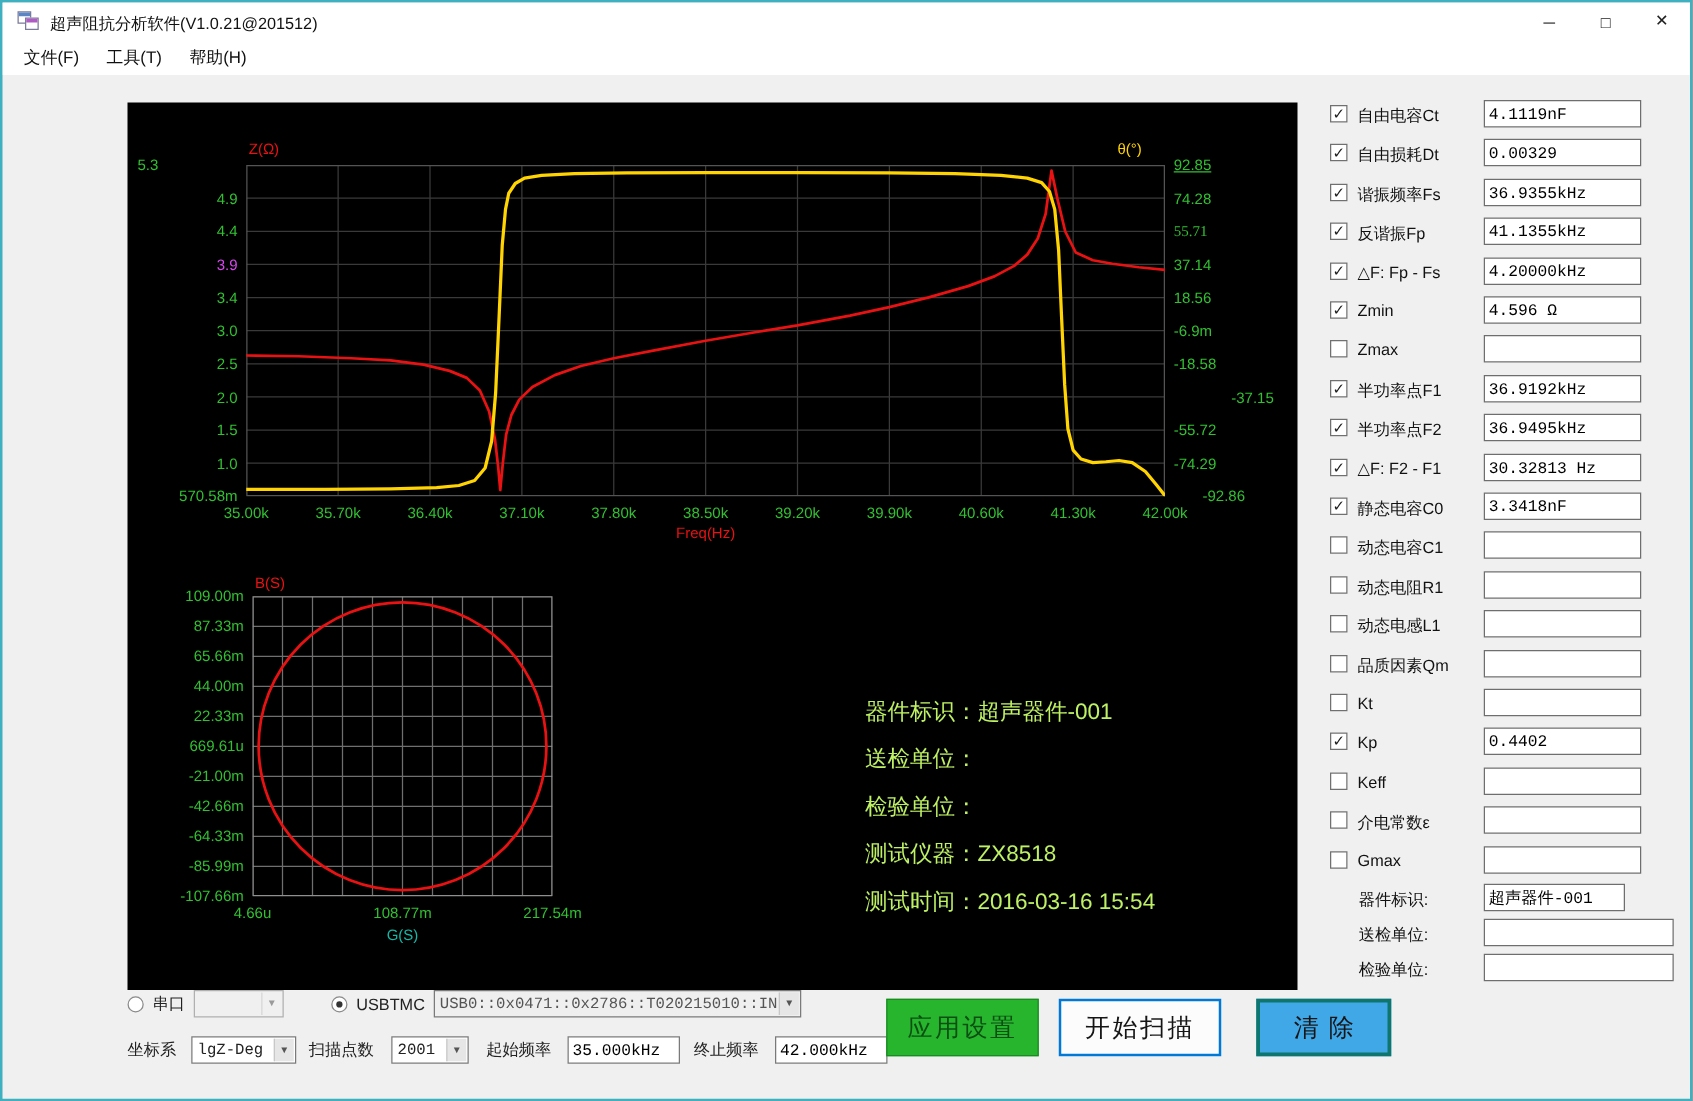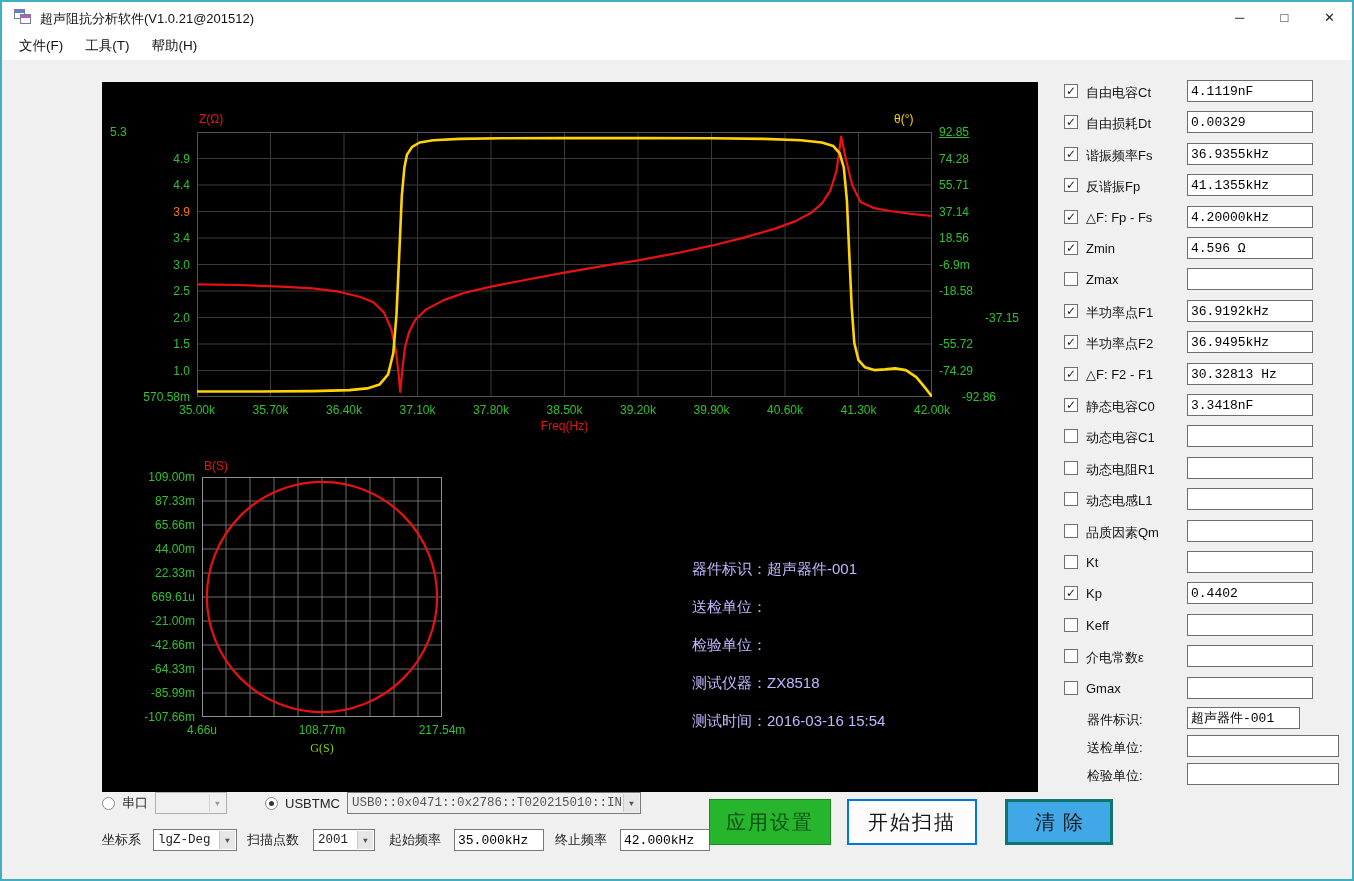--- a/index.html
+++ b/index.html
@@ -19,21 +19,21 @@
              font-size:13px; color:#222; cursor:default; }
   
   .menubar { position:absolute; left:0; top:30px; right:0; height:28px; background:#fff;
              display:flex; align-items:center; padding-left:6px; }
   .menu-item { padding:5px 11px; font-size:13.5px; color:#111; }
   
   .plot-panel { position:absolute; left:100px; top:80px; width:936px; height:710px; background:#000; }
   .chart-svg { position:absolute; }
   .tick { position:absolute; font-size:12px; font-family:"Liberation Sans",sans-serif; white-space:nowrap; }
   .info-block { position:absolute; left:590px; top:468px; width:400px; }
-  .info-line { font-size:15px; color:#c4b5fd; line-height:38px; white-space:pre; }
+  .info-line { font-size:18px; color:#bef264; line-height:38px; white-space:pre; }
   
   .panel-rows { position:absolute; left:1062px; top:74px; width:290px; height:630px; }
   .m-row { position:absolute; left:0; width:290px; height:31px; }
   .cb { position:absolute; left:0; top:8px; width:14px; height:14px; background:#fff;
         border:1px solid #707070; font-size:12px; line-height:12px; text-align:center;
         color:#1a1a1a; font-weight:bold; }
   .m-label { position:absolute; left:22px; top:8px; font-size:13px; color:#111; white-space:nowrap; }
   .m-val { position:absolute; left:123px; top:4px; width:126px; height:22px; border:1px solid #6e6e6e;
            background:#fff; font:13px "Liberation Mono",monospace; padding:0 3px; }
   .id-fields { position:absolute; left:1062px; top:702px; width:290px; height:88px; }
@@ -127,31 +127,31 @@
         <line x1="0" y1="238.5" x2="735" y2="238.5" stroke="#3a3a3a" stroke-width="1"></line>
         <line x1="735" y1="0" x2="735" y2="265" stroke="#3a3a3a" stroke-width="1"></line>
         <line x1="0" y1="265" x2="735" y2="265" stroke="#3a3a3a" stroke-width="1"></line>
         <rect x="0.5" y="0.5" width="734" height="264" fill="none" stroke="#545454"></rect>
         <polyline points="0.0,152.4 42.0,153.0 84.0,154.6 115.5,156.3 141.8,159.7 162.7,164.7 176.4,170.3 186.9,180.4 194.3,197.2 199.0,219.6 201.6,242.1 203.2,260.0 205.3,238.1 207.9,215.7 212.1,200.0 218.4,187.7 228.9,177.6 246.8,168.1 267.7,160.8 294.0,154.6 325.5,148.5 367.5,140.6 409.5,133.4 441.0,128.3 483.0,120.5 514.5,113.7 546.0,105.9 577.5,96.9 598.5,89.1 614.3,80.7 624.8,71.7 633.2,58.8 639.5,39.2 644.2,4.5 648.9,26.9 655.2,53.2 663.6,70.0 677.3,76.2 693.0,79.0 714.0,81.8 735.0,84.0" fill="none" stroke="#e81212" stroke-width="2.2" stroke-linejoin="round" stroke-linecap="round"></polyline>
         <polyline points="0.0,259.5 63.0,259.5 115.5,259.1 152.3,258.1 170.1,256.4 182.7,252.4 191.1,242.4 196.3,221.0 199.5,182.4 202.1,125.4 204.8,64.0 207.4,35.5 210.0,22.6 215.2,14.8 222.6,10.5 236.3,8.3 262.5,6.9 304.5,6.3 367.5,6.1 441.0,6.1 514.5,6.3 567.0,6.9 603.8,8.3 624.8,10.5 636.3,14.1 642.6,21.2 646.8,35.5 649.9,68.3 652.1,118.2 654.7,175.3 657.3,211.0 661.5,228.1 667.8,235.2 677.3,238.1 687.7,237.4 698.2,236.4 708.8,238.1 719.3,245.2 727.6,255.2 735.0,264.5" fill="none" stroke="#ffd400" stroke-width="2.6" stroke-linejoin="round" stroke-linecap="round"></polyline>
       </svg>
       <div class="tick" style="left: 8px; top: 43px; width: 80px; text-align: left; color: rgb(50, 192, 50);">5.3</div>
       <div class="tick" style="left: 8px; top: 69.5px; width: 80px; text-align: right; color: rgb(50, 192, 50);">4.9</div>
       <div class="tick" style="left: 8px; top: 96px; width: 80px; text-align: right; color: rgb(50, 192, 50);">4.4</div>
-      <div class="tick" style="left: 8px; top: 122.5px; width: 80px; text-align: right; color: #f97316;">3.9</div>
+      <div class="tick" style="left: 8px; top: 122.5px; width: 80px; text-align: right; color: #d946ef;">3.9</div>
       <div class="tick" style="left: 8px; top: 149px; width: 80px; text-align: right; color: rgb(50, 192, 50);">3.4</div>
       <div class="tick" style="left: 8px; top: 175.5px; width: 80px; text-align: right; color: rgb(50, 192, 50);">3.0</div>
       <div class="tick" style="left: 8px; top: 202px; width: 80px; text-align: right; color: rgb(50, 192, 50);">2.5</div>
       <div class="tick" style="left: 8px; top: 228.5px; width: 80px; text-align: right; color: rgb(50, 192, 50);">2.0</div>
       <div class="tick" style="left: 8px; top: 255px; width: 80px; text-align: right; color: rgb(50, 192, 50);">1.5</div>
       <div class="tick" style="left: 8px; top: 281.5px; width: 80px; text-align: right; color: rgb(50, 192, 50);">1.0</div>
       <div class="tick" style="left: 8px; top: 308px; width: 80px; text-align: right; color: rgb(50, 192, 50);">570.58m</div>
       <div class="tick" style="left: 837px; top: 43px; width: 80px; text-align: left; color: rgb(50, 192, 50); text-decoration: underline;">92.85</div>
       <div class="tick" style="left: 837px; top: 69.5px; width: 80px; text-align: left; color: rgb(50, 192, 50);">74.28</div>
-      <div class="tick" style="left: 837px; top: 96px; width: 80px; text-align: left; color: rgb(50, 192, 50);">55.71</div>
+      <div class="tick" style="left: 837px; top: 96px; width: 80px; text-align: left; color: rgb(50, 192, 50); font-family: Liberation Serif, serif;">55.71</div>
       <div class="tick" style="left: 837px; top: 122.5px; width: 80px; text-align: left; color: rgb(50, 192, 50);">37.14</div>
       <div class="tick" style="left: 837px; top: 149px; width: 80px; text-align: left; color: rgb(50, 192, 50);">18.56</div>
       <div class="tick" style="left: 837px; top: 175.5px; width: 80px; text-align: left; color: rgb(50, 192, 50);">-6.9m</div>
       <div class="tick" style="left: 837px; top: 202px; width: 80px; text-align: left; color: rgb(50, 192, 50);">-18.58</div>
       <div class="tick" style="left: 837px; top: 228.5px; width: 80px; text-align: right; color: rgb(50, 192, 50);">-37.15</div>
       <div class="tick" style="left: 837px; top: 255px; width: 80px; text-align: left; color: rgb(50, 192, 50);">-55.72</div>
       <div class="tick" style="left: 837px; top: 281.5px; width: 80px; text-align: left; color: rgb(50, 192, 50);">-74.29</div>
       <div class="tick" style="left: 837px; top: 308px; width: 80px; text-align: center; color: rgb(50, 192, 50);">-92.86</div>
       <div class="tick" style="left: 58px; top: 321px; width: 74px; text-align: center; color: rgb(50, 192, 50);">35.00k</div>
       <div class="tick" style="left: 131.5px; top: 321px; width: 74px; text-align: center; color: rgb(50, 192, 50);">35.70k</div>
@@ -201,21 +201,21 @@
       <div class="tick" style="left: 13px; top: 508px; width: 80px; text-align: right; color: rgb(50, 192, 50);">669.61u</div>
       <div class="tick" style="left: 13px; top: 532px; width: 80px; text-align: right; color: rgb(50, 192, 50);">-21.00m</div>
       <div class="tick" style="left: 13px; top: 556px; width: 80px; text-align: right; color: rgb(50, 192, 50);">-42.66m</div>
       <div class="tick" style="left: 13px; top: 580px; width: 80px; text-align: right; color: rgb(50, 192, 50);">-64.33m</div>
       <div class="tick" style="left: 13px; top: 604px; width: 80px; text-align: right; color: rgb(50, 192, 50);">-85.99m</div>
       <div class="tick" style="left: 13px; top: 628px; width: 80px; text-align: right; color: rgb(50, 192, 50);">-107.66m</div>
       <div class="tick" style="left: 55px; top: 641px; width: 90px; text-align: center; color: rgb(50, 192, 50);">4.66u</div>
       <div class="tick" style="left: 175px; top: 641px; width: 90px; text-align: center; color: rgb(50, 192, 50);">108.77m</div>
       <div class="tick" style="left: 295px; top: 641px; width: 90px; text-align: center; color: rgb(50, 192, 50);">217.54m</div>
       <div class="tick" style="left: 102px; top: 377px; width: 100px; text-align: left; color: rgb(232, 18, 18);">B(S)</div>
-      <div class="tick" style="left: 100px; top: 659px; width: 240px; text-align: center; color: #84cc16; font-family: Liberation Serif, serif;">G(S)</div>
+      <div class="tick" style="left: 100px; top: 659px; width: 240px; text-align: center; color: #14b8a6;">G(S)</div>
     </div>
 
   <div id="panelRows" class="panel-rows">
       <div class="m-row" style="top: 0px;">
         <span class="cb">✓</span>
         <span class="m-label">自由电容Ct</span>
         <input class="m-val" value="4.1119nF" style="">
       </div>
       <div class="m-row" style="top: 31px;">
         <span class="cb">✓</span>

